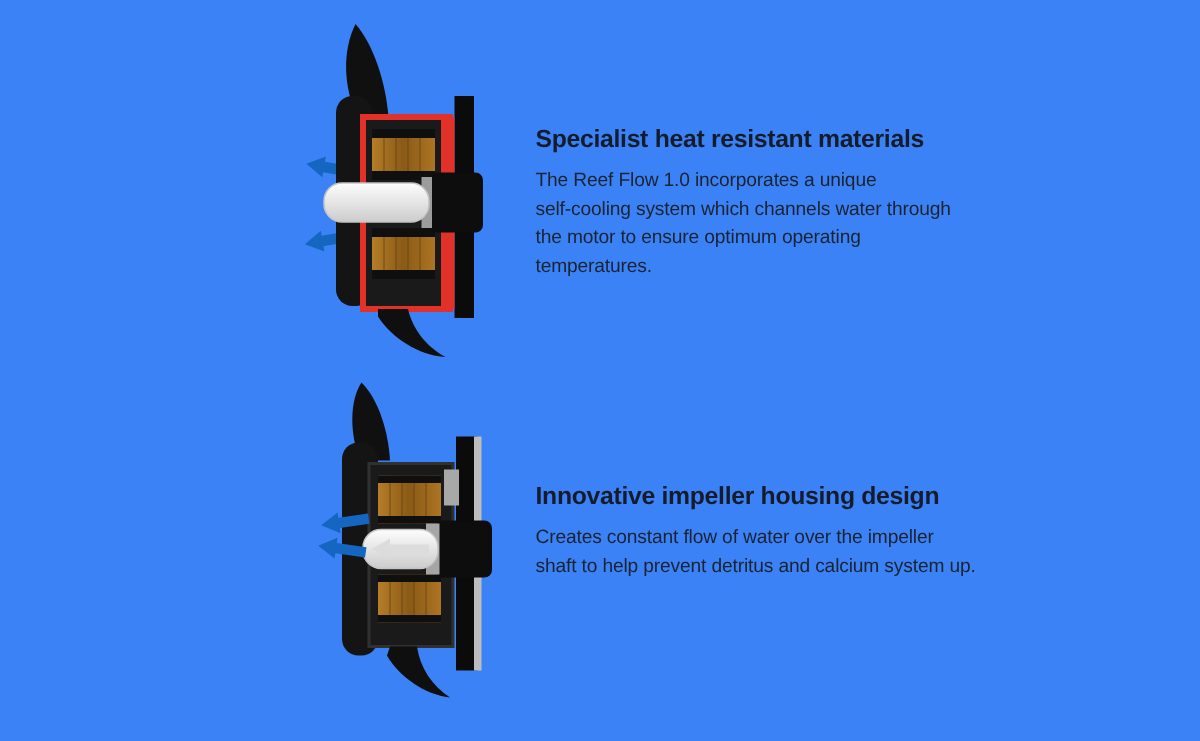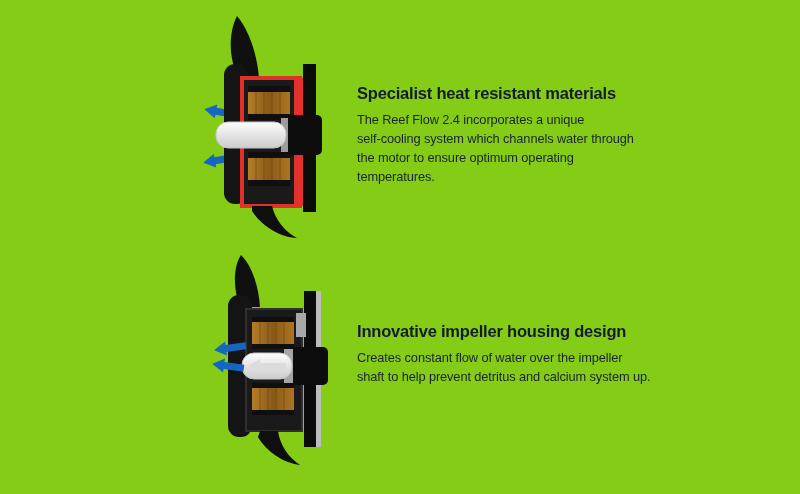--- a/index.html
+++ b/index.html
@@ -2,21 +2,21 @@
 <html><head>
 <meta charset="utf-8">
 <style>
   * { margin: 0; padding: 0; box-sizing: border-box; }
   html, body { background: #ffffff; }
   body {
     width: 800px; height: 494px;
     position: relative; overflow: hidden;
     font-family: "Liberation Sans", sans-serif;
   }
-  .canvas { position: absolute; inset: 0; width: 800px; height: 494px; background: #84cc16; }
+  .canvas { position: absolute; inset: 0; width: 800px; height: 494px; background: #3b82f6; }
   .fig { position: absolute; }
   .fig-top    { left: 202px; top: 8px;   width: 135px; height: 235px; }
   .fig-bottom { left: 208px; top: 253px; width: 135px; height: 220px; }
   .textblock { position: absolute; color: #1b2330; }
   .text-top    { left: 357px; top: 84px;  width: 332px; }
   .text-bottom { left: 357px; top: 322px; width: 332px; }
   .heading {
     font-size: 16.5px; font-weight: bold; letter-spacing: -0.2px;
     color: #141c2b; margin-bottom: 8px;
   }
@@ -75,21 +75,21 @@
         <rect x="79" y="110" width="7" height="34" fill="#9c9c9c"></rect>
         <rect x="14" y="114" width="70" height="26" rx="12" fill="url(#shaftA)" stroke="#c4c4c4" stroke-width="1"></rect>
       </g>
 
       <path d="M 50 198 L 70 198 C 73 211 82 223 95 230 C 77 229 59 217 50 203 Z" fill="#0f0f0f"></path>
     </svg>
   </figure>
 
   <section class="textblock text-top">
     <h2 class="heading">Specialist heat resistant materials</h2>
-    <p class="bodytext">The Reef Flow 2.4 incorporates a unique
+    <p class="bodytext">The Reef Flow 1.0 incorporates a unique
 self-cooling system which channels water through
 the motor to ensure optimum operating
 temperatures.</p>
   </section>
 
   <figure class="fig fig-bottom">
     <svg width="135" height="220" viewBox="0 0 135 220">
       <defs>
         <linearGradient id="copperB" x1="0" y1="0" x2="1" y2="0">
           <stop offset="0" stop-color="#b57d28"></stop>

